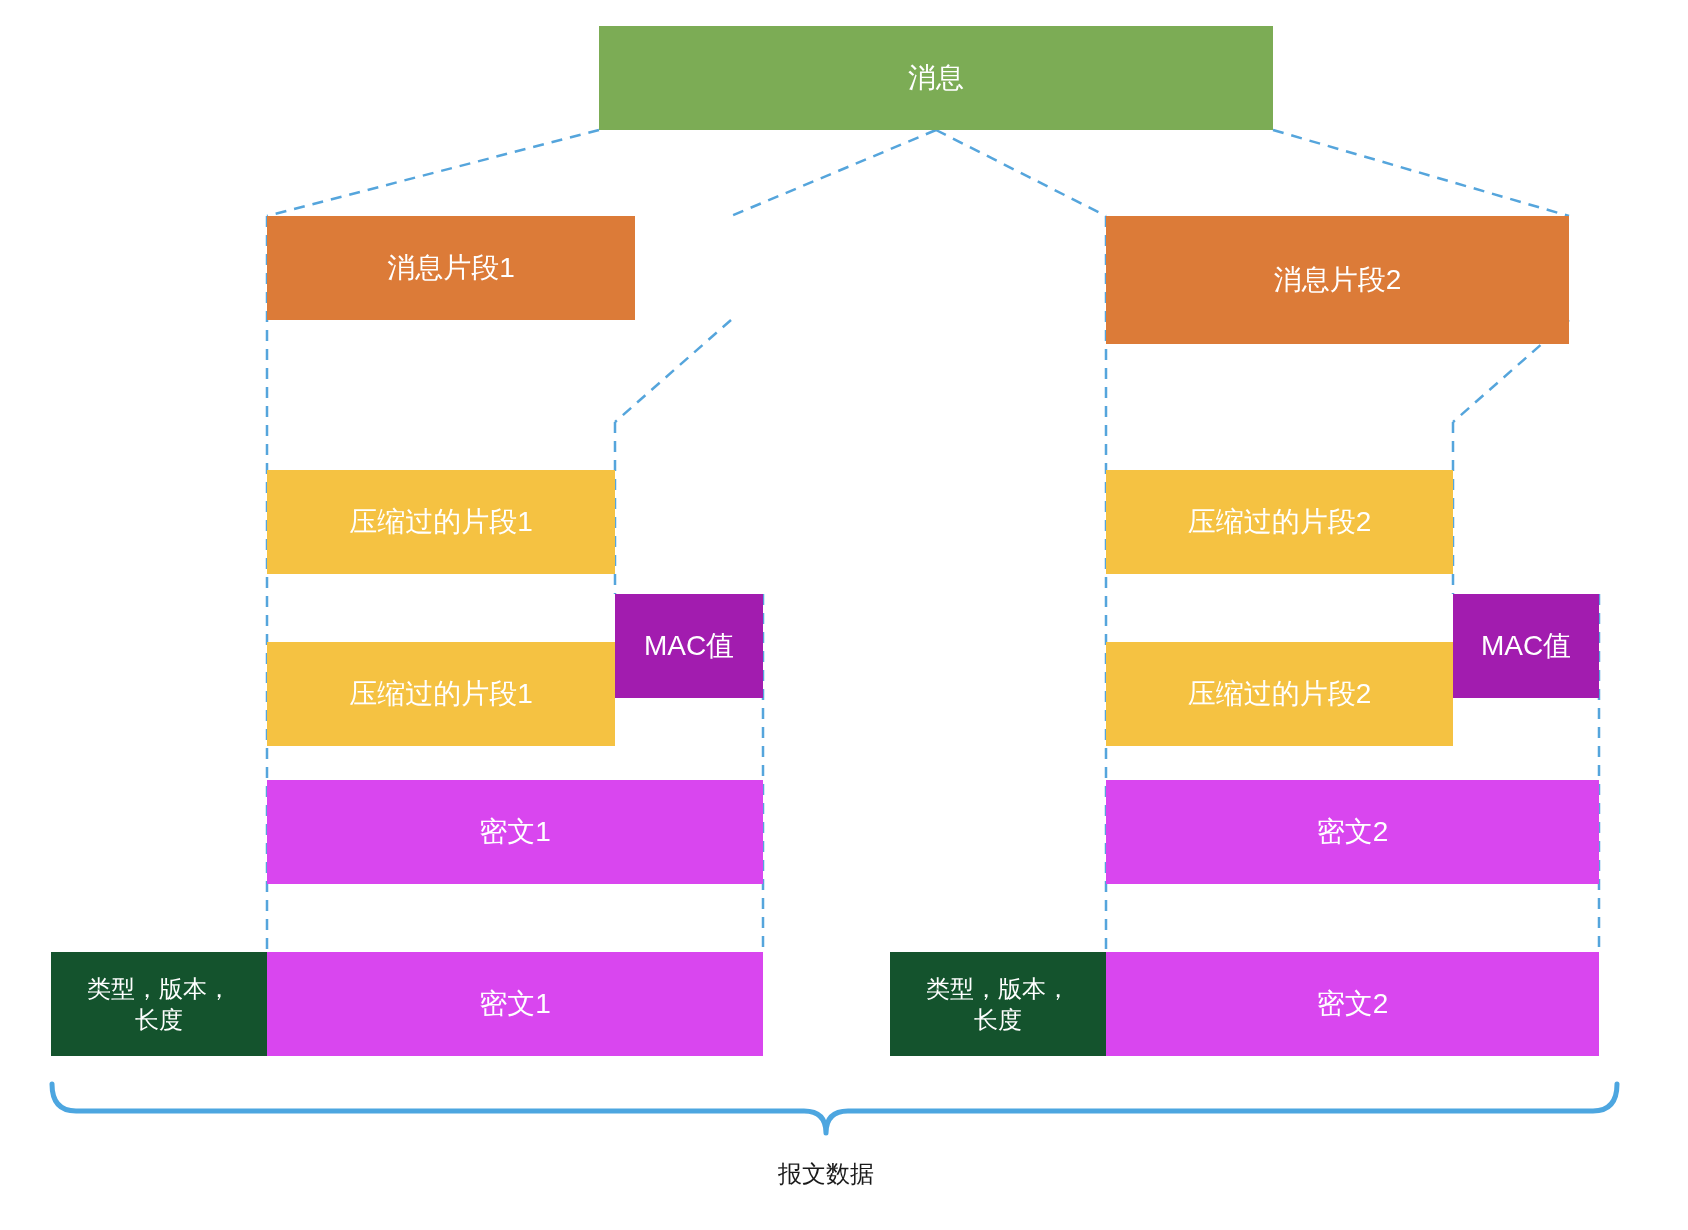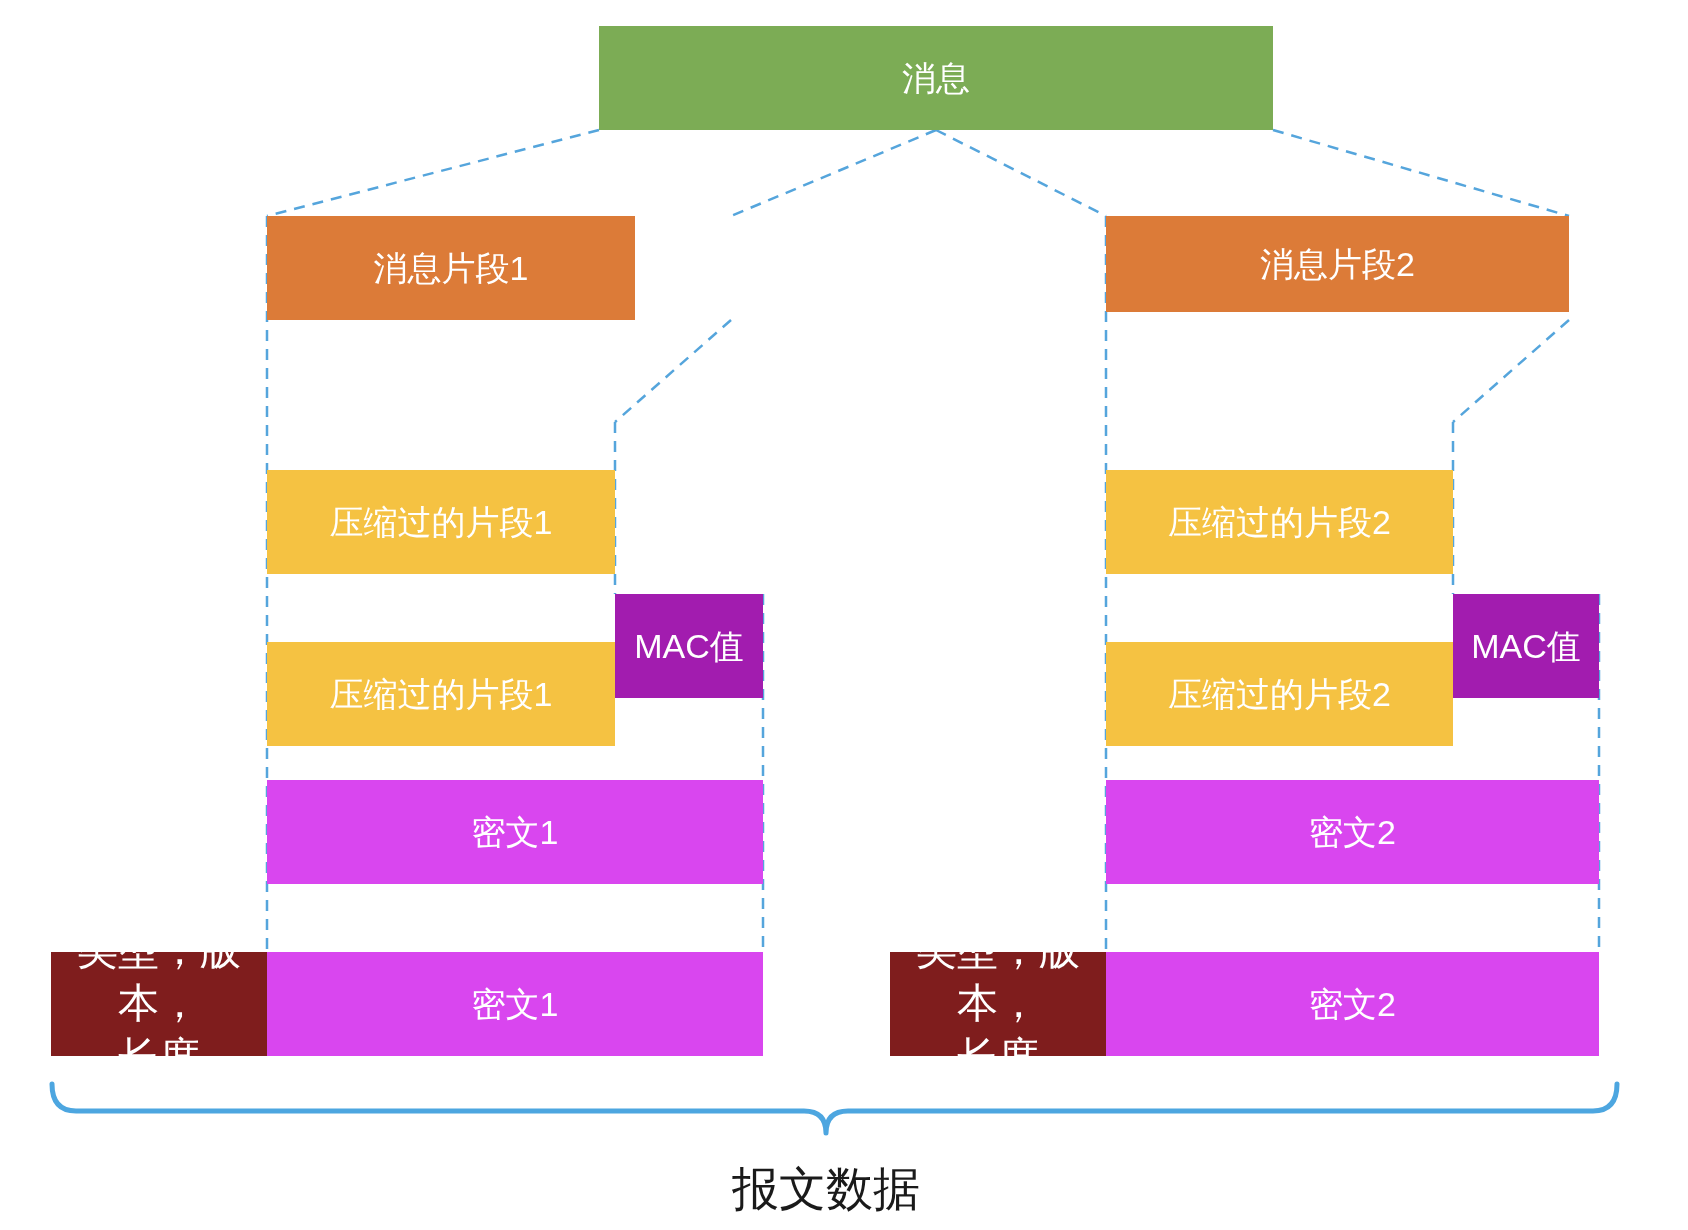--- a/index.html
+++ b/index.html
@@ -11,37 +11,37 @@
     overflow:hidden;
   }
   .lines {
     position:absolute; left:0; top:0; width:1688px; height:1230px;
     pointer-events:none;
   }
   .box {
     position:absolute;
     display:flex; align-items:center; justify-content:center;
     color:#ffffff;
-    font-size:34px;
+    font-size:28px;
     text-align:center;
     white-space:pre-line;
     line-height:1.3;
   }
   .green  { background:#7CAC55; }
   .orange { background:#DC7B38; }
   .yellow { background:#F5C242;margin-top:48px; }
   .blue   { background:#a21caf; }
   .peach  { background:#d946ef; }
-  .slate  { background:#7f1d1d; font-size:41px; }
+  .slate  { background:#14532d; font-size:24px; }
   .bottom-label {
     position:absolute;
     left:826px; top:1158px;
     transform:translateX(-50%);
     color:#1a1a1a;
-    font-size:47px;
+    font-size:24px;
     white-space:nowrap;
   }
 </style>
 </head>
 <body>
 
 <div class="canvas">
 
   <svg class="lines" viewBox="0 0 1688 1230">
     <g stroke="#55A5DC" stroke-width="2.5" stroke-dasharray="11 8" fill="none">
@@ -62,21 +62,21 @@
       <line x1="1453" y1="422" x2="1453" y2="594"></line>
       <line x1="1599" y1="594" x2="1599" y2="952"></line>
     </g>
 
     <path d="M 52 1084 Q 52 1111 76 1111 L 804 1111 Q 826 1111 826 1133 Q 826 1111 848 1111 L 1593 1111 Q 1617 1111 1617 1084" fill="none" stroke="#4DA6E0" stroke-width="5" stroke-linecap="round" stroke-linejoin="round"></path>
   </svg>
 
   <div class="box green" style="left:599px; top:26px; width:674px; height:104px;">消息</div>
 
   <div class="box orange" style="left:267px; top:216px; width:368px; height:104px;">消息片段1</div>
-  <div class="box orange" style="left:1106px; top:216px; width:463px; height:96px;">消息片段2</div>
+  <div class="box orange" style="left:1106px; top:216px; width:463px; height:128px;">消息片段2</div>
 
   <div class="box yellow" style="left:267px; top:422px; width:348px; height:104px;">压缩过的片段1</div>
   <div class="box yellow" style="left:1106px; top:422px; width:347px; height:104px;">压缩过的片段2</div>
 
   <div class="box yellow" style="left:267px; top:594px; width:348px; height:104px;">压缩过的片段1</div>
   <div class="box blue" style="left:615px; top:594px; width:148px; height:104px;">MAC值</div>
   <div class="box yellow" style="left:1106px; top:594px; width:347px; height:104px;">压缩过的片段2</div>
   <div class="box blue" style="left:1453px; top:594px; width:146px; height:104px;">MAC值</div>
 
   <div class="box peach" style="left:267px; top:780px; width:496px; height:104px;">密文1</div>

